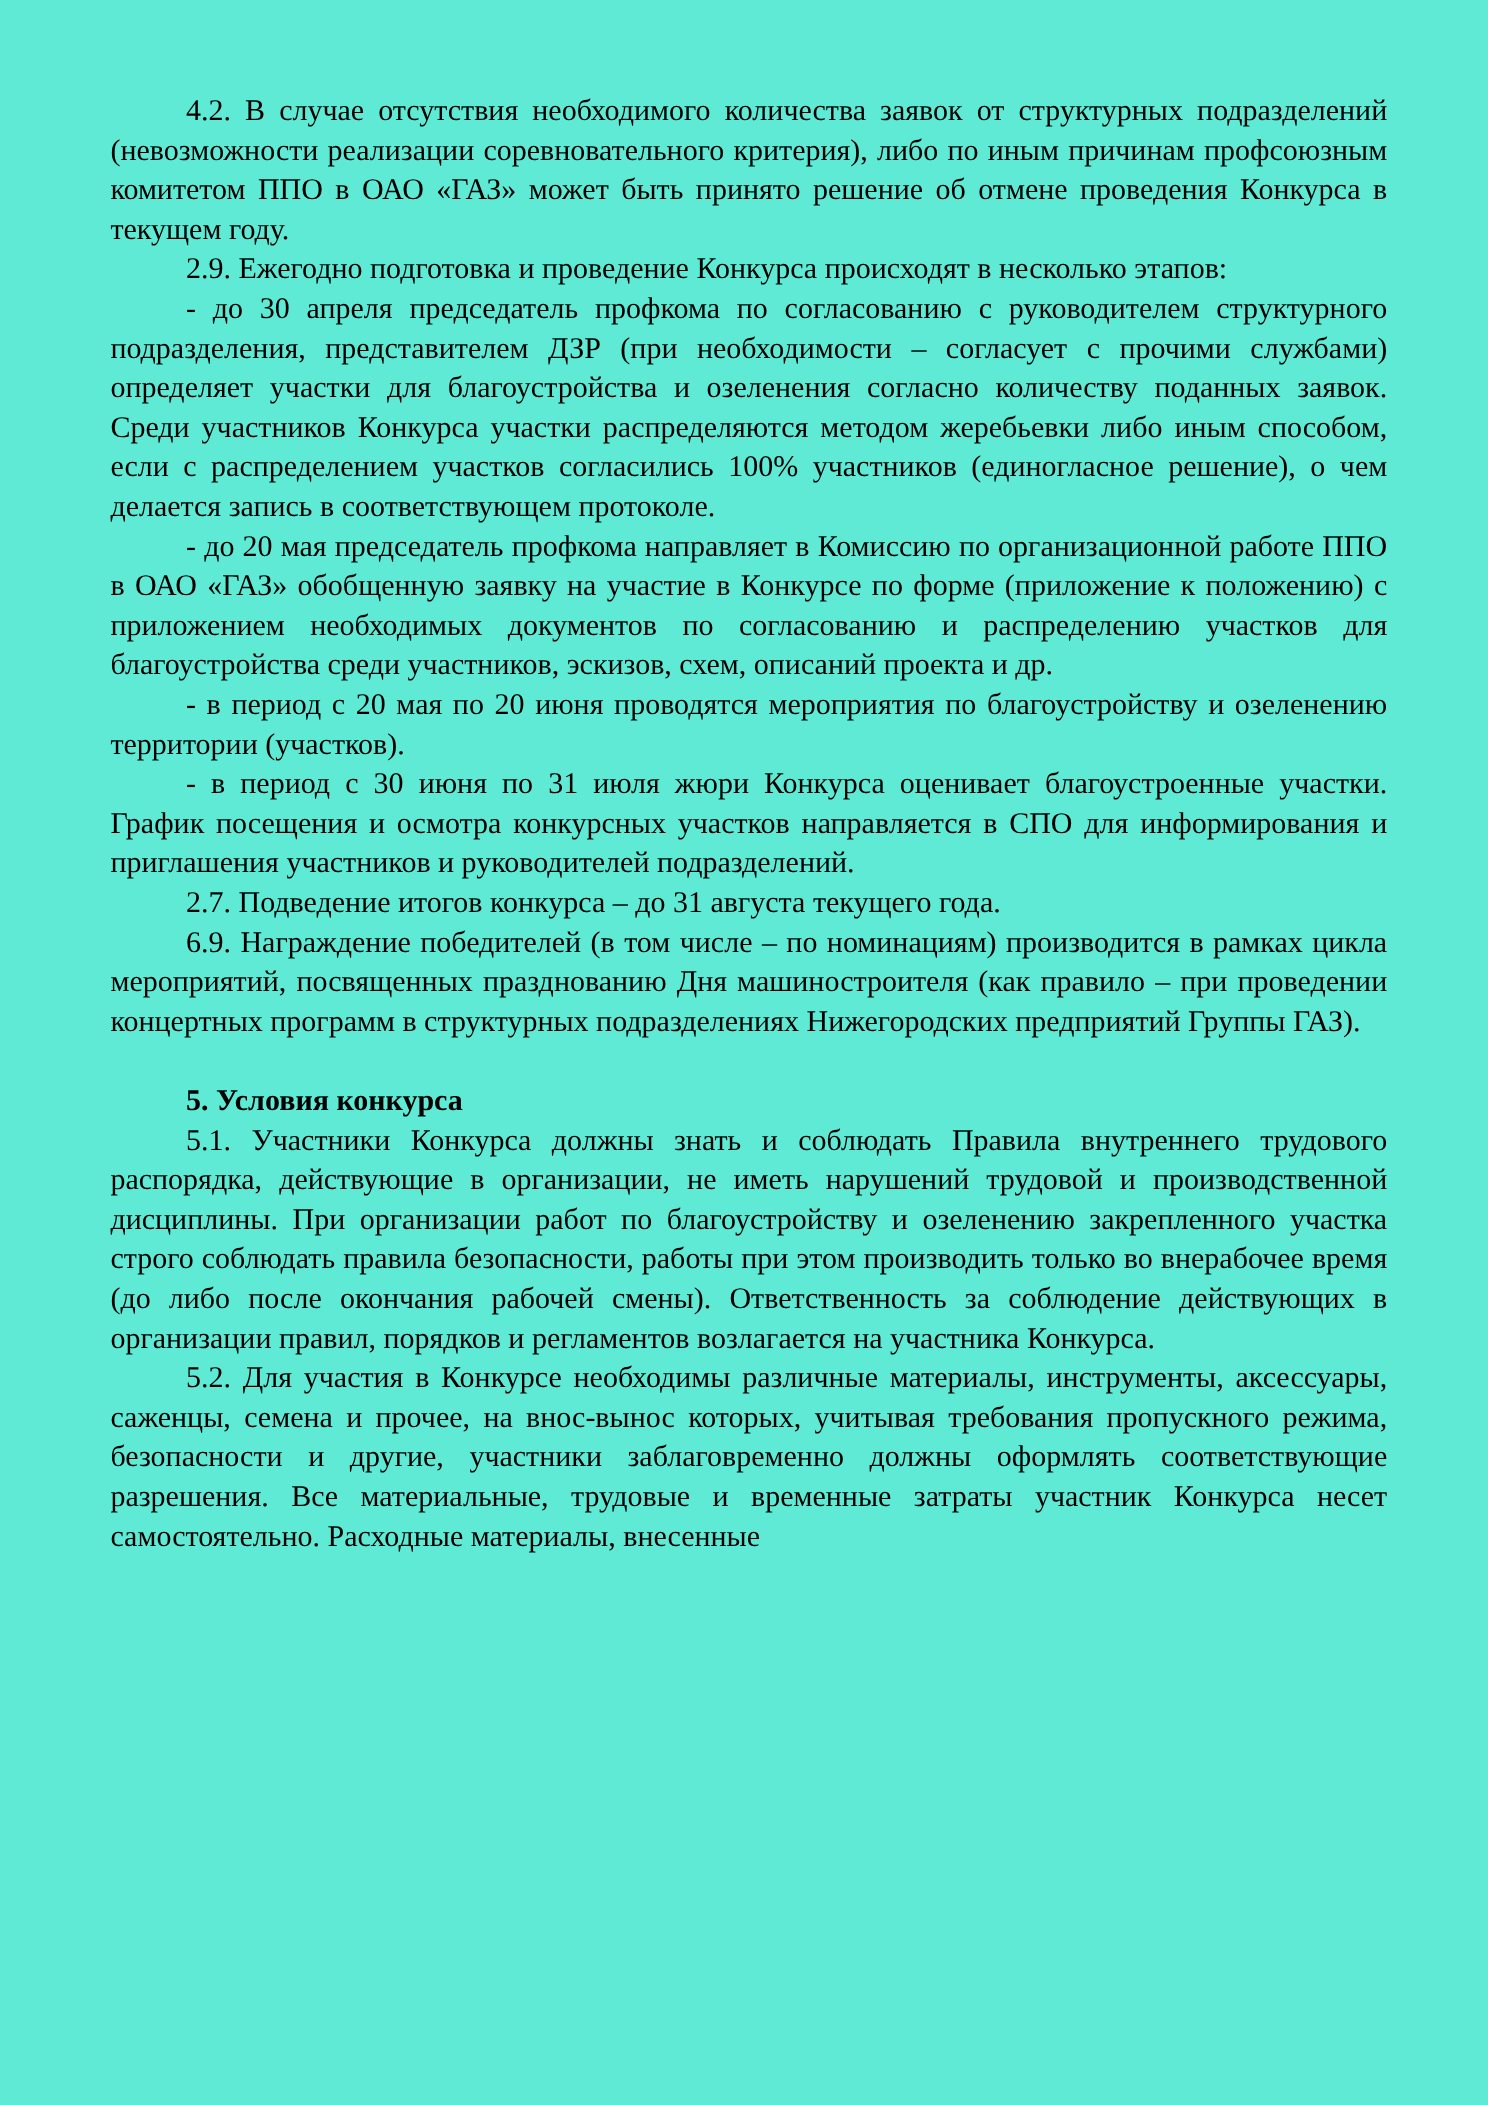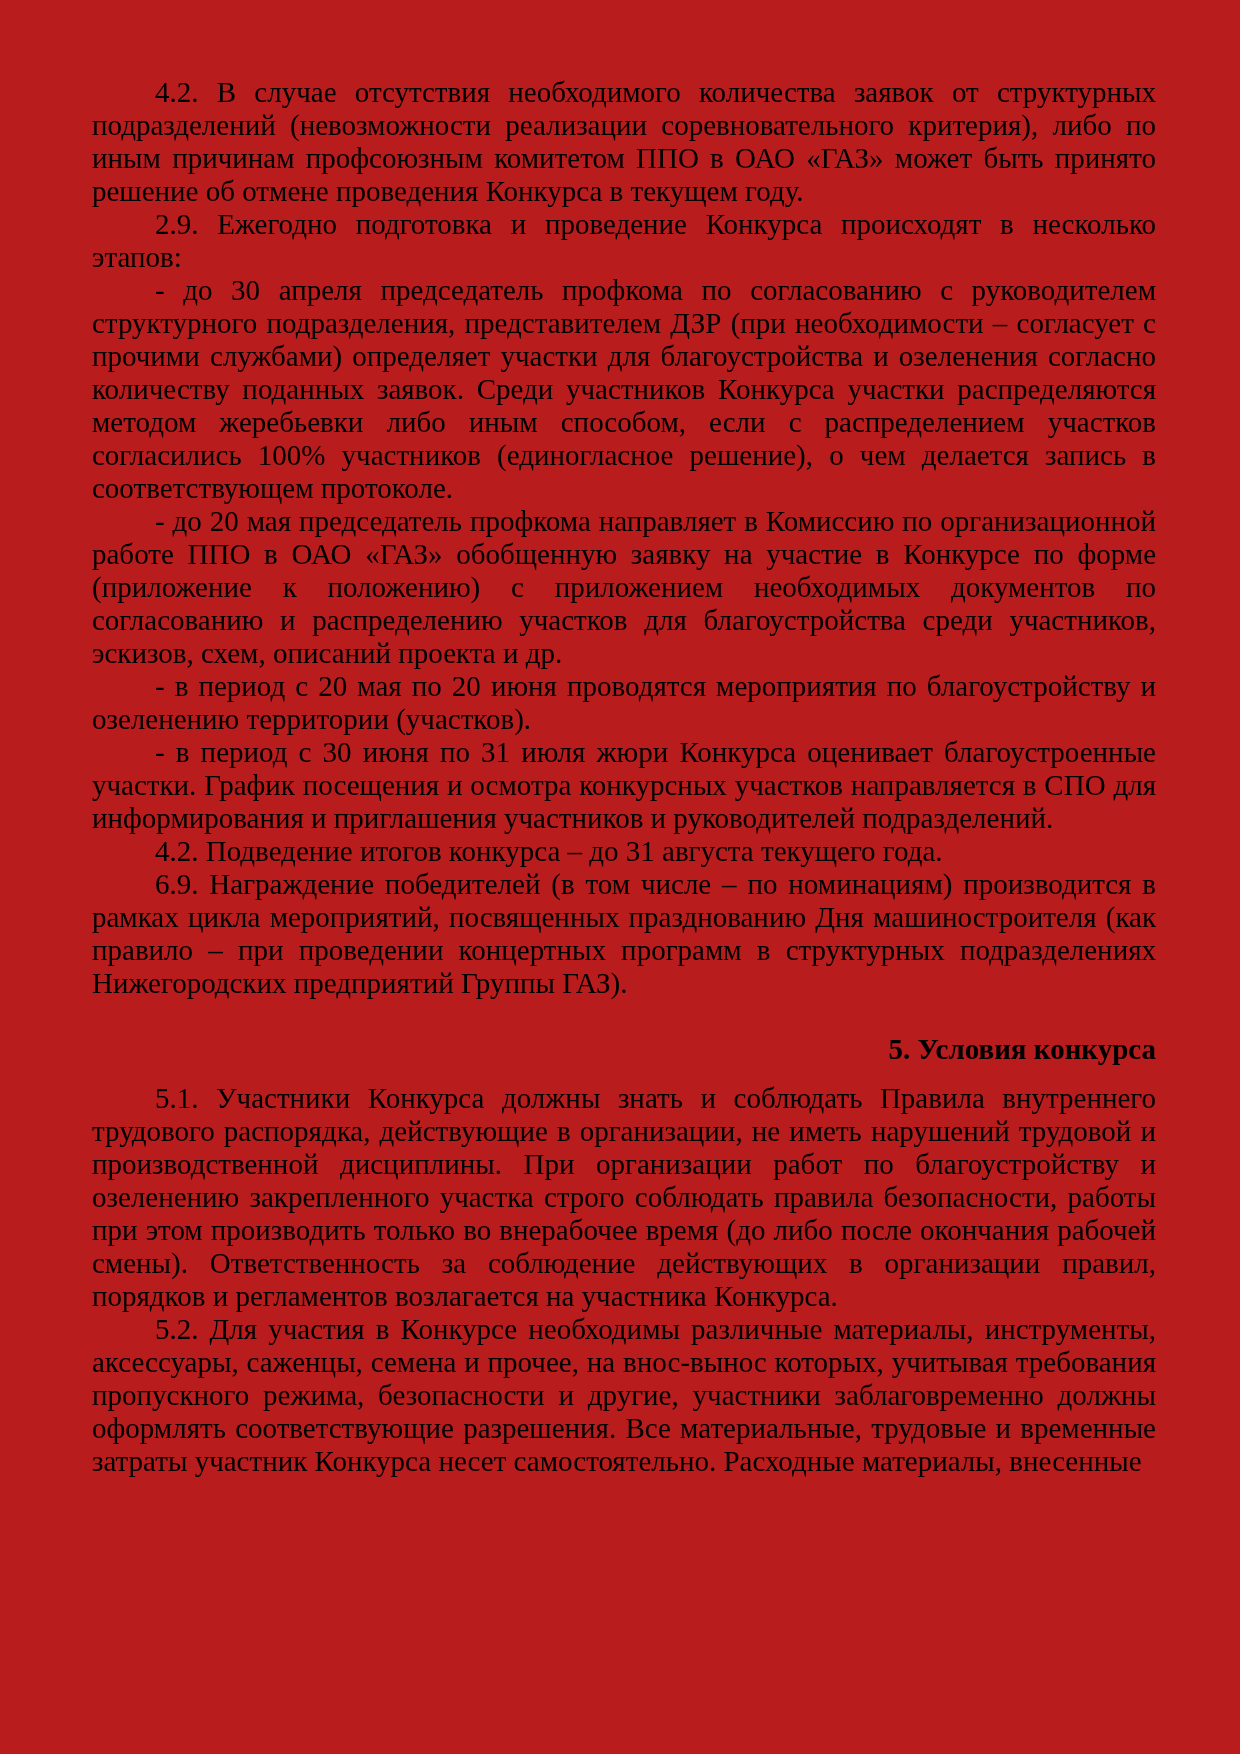--- a/index.html
+++ b/index.html
@@ -3,49 +3,49 @@
 <meta charset="utf-8">
 <style>
   html, body {
     margin: 0;
     padding: 0;
     background: #ffffff;
   }
   .page {
     width: 1240px;
     height: 1754px;
-    background: #b91c1c;
+    background: #5eead4;
     color: #000000;
     box-sizing: border-box;
     padding: 76px 84px 0 92px;
     font-family: "Liberation Serif", "DejaVu Serif", serif;
-    font-size: 29px;
+    font-size: 25px;
     line-height: 33px;
     overflow: hidden;
   }
   .para {
     margin: 0;
     text-align: justify;
     text-indent: 63px;
   }
   .heading {
-    margin: 33px 0 16px 0;
-    text-align: right;
+    margin: 33px 0 0 0;
+    text-align: left;
     text-indent: 63px;
     font-weight: bold;
   }
 </style>
 </head>
 <body>
 
 <div class="page">
   <p class="para">4.2. В случае отсутствия необходимого количества заявок от структурных подразделений (невозможности реализации соревновательного критерия), либо по иным причинам профсоюзным комитетом ППО в ОАО «ГАЗ» может быть принято решение об отмене проведения Конкурса в текущем году.</p>
   <p class="para">2.9. Ежегодно подготовка и проведение Конкурса происходят в несколько этапов:</p>
   <p class="para">- до 30 апреля председатель профкома по согласованию с руководителем структурного подразделения, представителем ДЗР (при необходимости – согласует с прочими службами) определяет участки для благоустройства и озеленения согласно количеству поданных заявок. Среди участников Конкурса участки распределяются методом жеребьевки либо иным способом, если с распределением участков согласились 100% участников (единогласное решение), о чем делается запись в соответствующем протоколе.</p>
   <p class="para">- до 20 мая председатель профкома направляет в Комиссию по организационной работе ППО в ОАО «ГАЗ» обобщенную заявку на участие в Конкурсе по форме (приложение к положению) с приложением необходимых документов по согласованию и распределению участков для благоустройства среди участников, эскизов, схем, описаний проекта и др.</p>
   <p class="para">- в период с 20 мая по 20 июня проводятся мероприятия по благоустройству и озеленению территории (участков).</p>
   <p class="para">- в период с 30 июня по 31 июля жюри Конкурса оценивает благоустроенные участки. График посещения и осмотра конкурсных участков направляется в СПО для информирования и приглашения участников и руководителей подразделений.</p>
-  <p class="para">4.2. Подведение итогов конкурса – до 31 августа текущего года.</p>
+  <p class="para">2.7. Подведение итогов конкурса – до 31 августа текущего года.</p>
   <p class="para">6.9. Награждение победителей (в том числе – по номинациям) производится в рамках цикла мероприятий, посвященных празднованию Дня машиностроителя (как правило – при проведении концертных программ в структурных подразделениях Нижегородских предприятий Группы ГАЗ).</p>
   <p class="heading">5. Условия конкурса</p>
   <p class="para">5.1. Участники Конкурса должны знать и соблюдать Правила внутреннего трудового распорядка, действующие в организации, не иметь нарушений трудовой и производственной дисциплины. При организации работ по благоустройству и озеленению закрепленного участка строго соблюдать правила безопасности, работы при этом производить только во внерабочее время (до либо после окончания рабочей смены). Ответственность за соблюдение действующих в организации правил, порядков и регламентов возлагается на участника Конкурса.</p>
   <p class="para">5.2. Для участия в Конкурсе необходимы различные материалы, инструменты, аксессуары, саженцы, семена и прочее, на внос-вынос которых, учитывая требования пропускного режима, безопасности и другие, участники заблаговременно должны оформлять соответствующие разрешения. Все материальные, трудовые и временные затраты участник Конкурса несет самостоятельно. Расходные материалы, внесенные</p>
 </div>
 
 </body></html>

